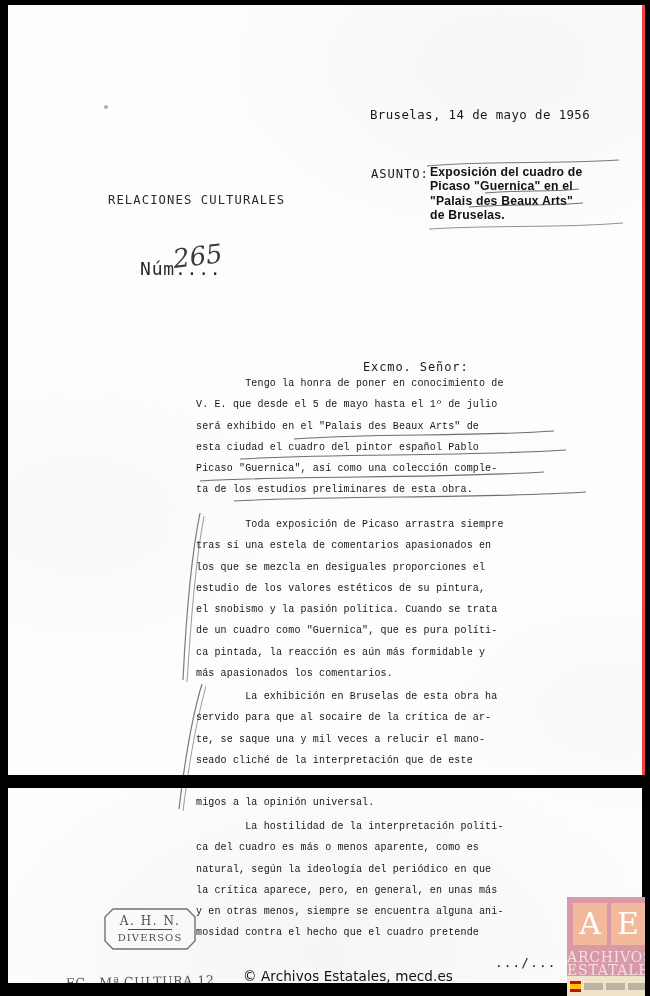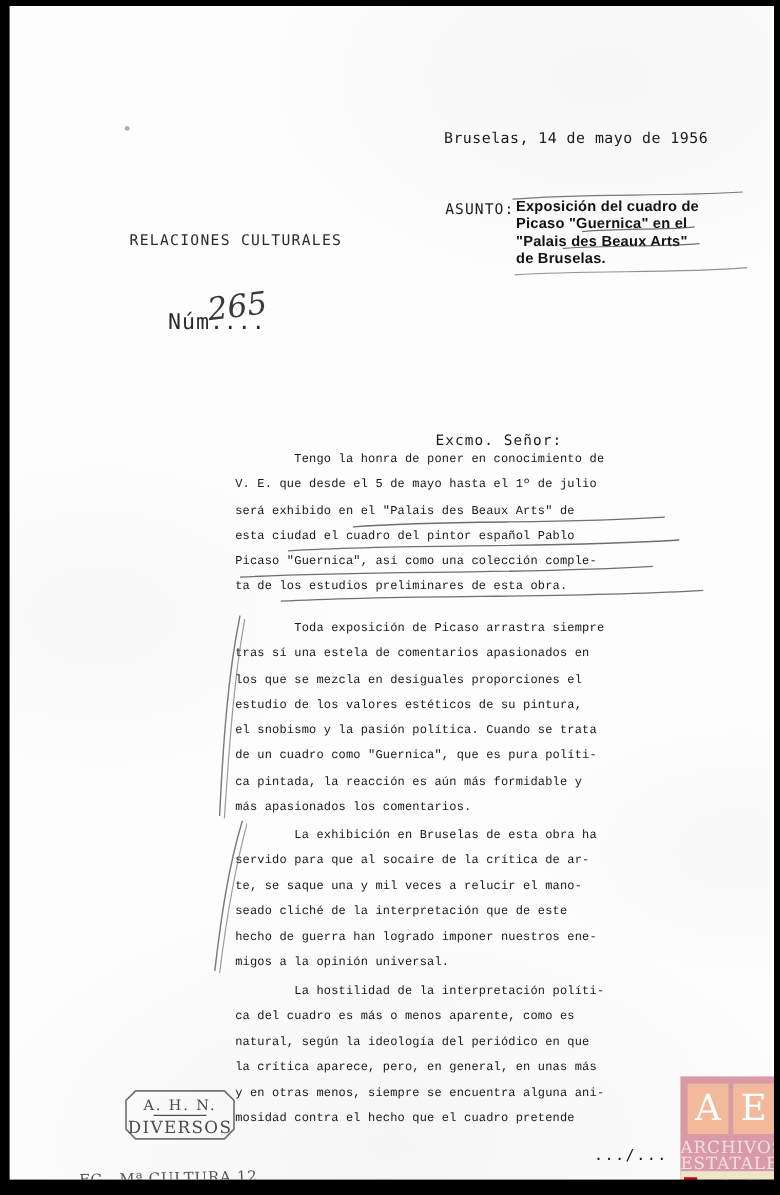--- a/index.html
+++ b/index.html
@@ -2,22 +2,22 @@
 <html><head>
 <meta charset="utf-8">
 <style>
   html,body{margin:0;padding:0;}
   body{
     width:650px;height:996px;overflow:hidden;
     background:#000;
     font-family:"DejaVu Sans Mono","Liberation Mono",monospace;
   }
   #scan{
-    position:absolute;left:0;top:0;width:650px;height:996px;
-    background:#ffffff;
+    position:absolute;left:0;top:0;width:650px;height:788px;
+    background:#ef4444;
   }
   
   #paper{
     position:absolute;
     left:8px; top:5px;
     width:634px; height:978px;
     background:#fdfdfd;
     overflow:hidden;
   }
   
@@ -121,21 +121,21 @@
   
   #stamp{
     position:absolute;left:76px;top:903px;
     width:92px;height:42px;z-index:16;margin-left:20px;
   }
   #stamp .st-txt{
     position:absolute;width:100%;text-align:center;
     color:#4a4a4a;font-family:"DejaVu Serif","Liberation Serif",serif;
   }
   #stamp-ahn{top:6px;font-size:12px;letter-spacing:1.6px;}
-  #stamp-div{top:24px;font-size:14px;letter-spacing:1.1px;}
+  #stamp-div{top:24px;font-size:10px;letter-spacing:1.1px;}
   #stamp-rule{
     position:absolute;left:24px;top:21px;width:44px;height:1px;background:#4a4a4a;
   }
 
   #continuation{
     left:487px; top:950px;
     font-size:12.6px; letter-spacing:1.2px; color:#1a1a1a;
   }
 
   
@@ -293,19 +293,20 @@
       <div>ESTATALES</div>
     </div>
     <div id="ae-strip">
       <div id="ae-flag"></div>
       <div class="ae-bar"></div>
       <div class="ae-bar"></div>
       <div class="ae-bar"></div>
     </div>
   </div>
 
+  <div id="watermark">© Archivos Estatales, mecd.es</div>
 
   <div class="edge" id="edge-top"></div>
   <div class="edge" id="edge-left"></div>
   <div class="edge" id="edge-right"></div>
   <div class="edge" id="edge-bottom"></div>
 
 </div>
 
 </body></html>

